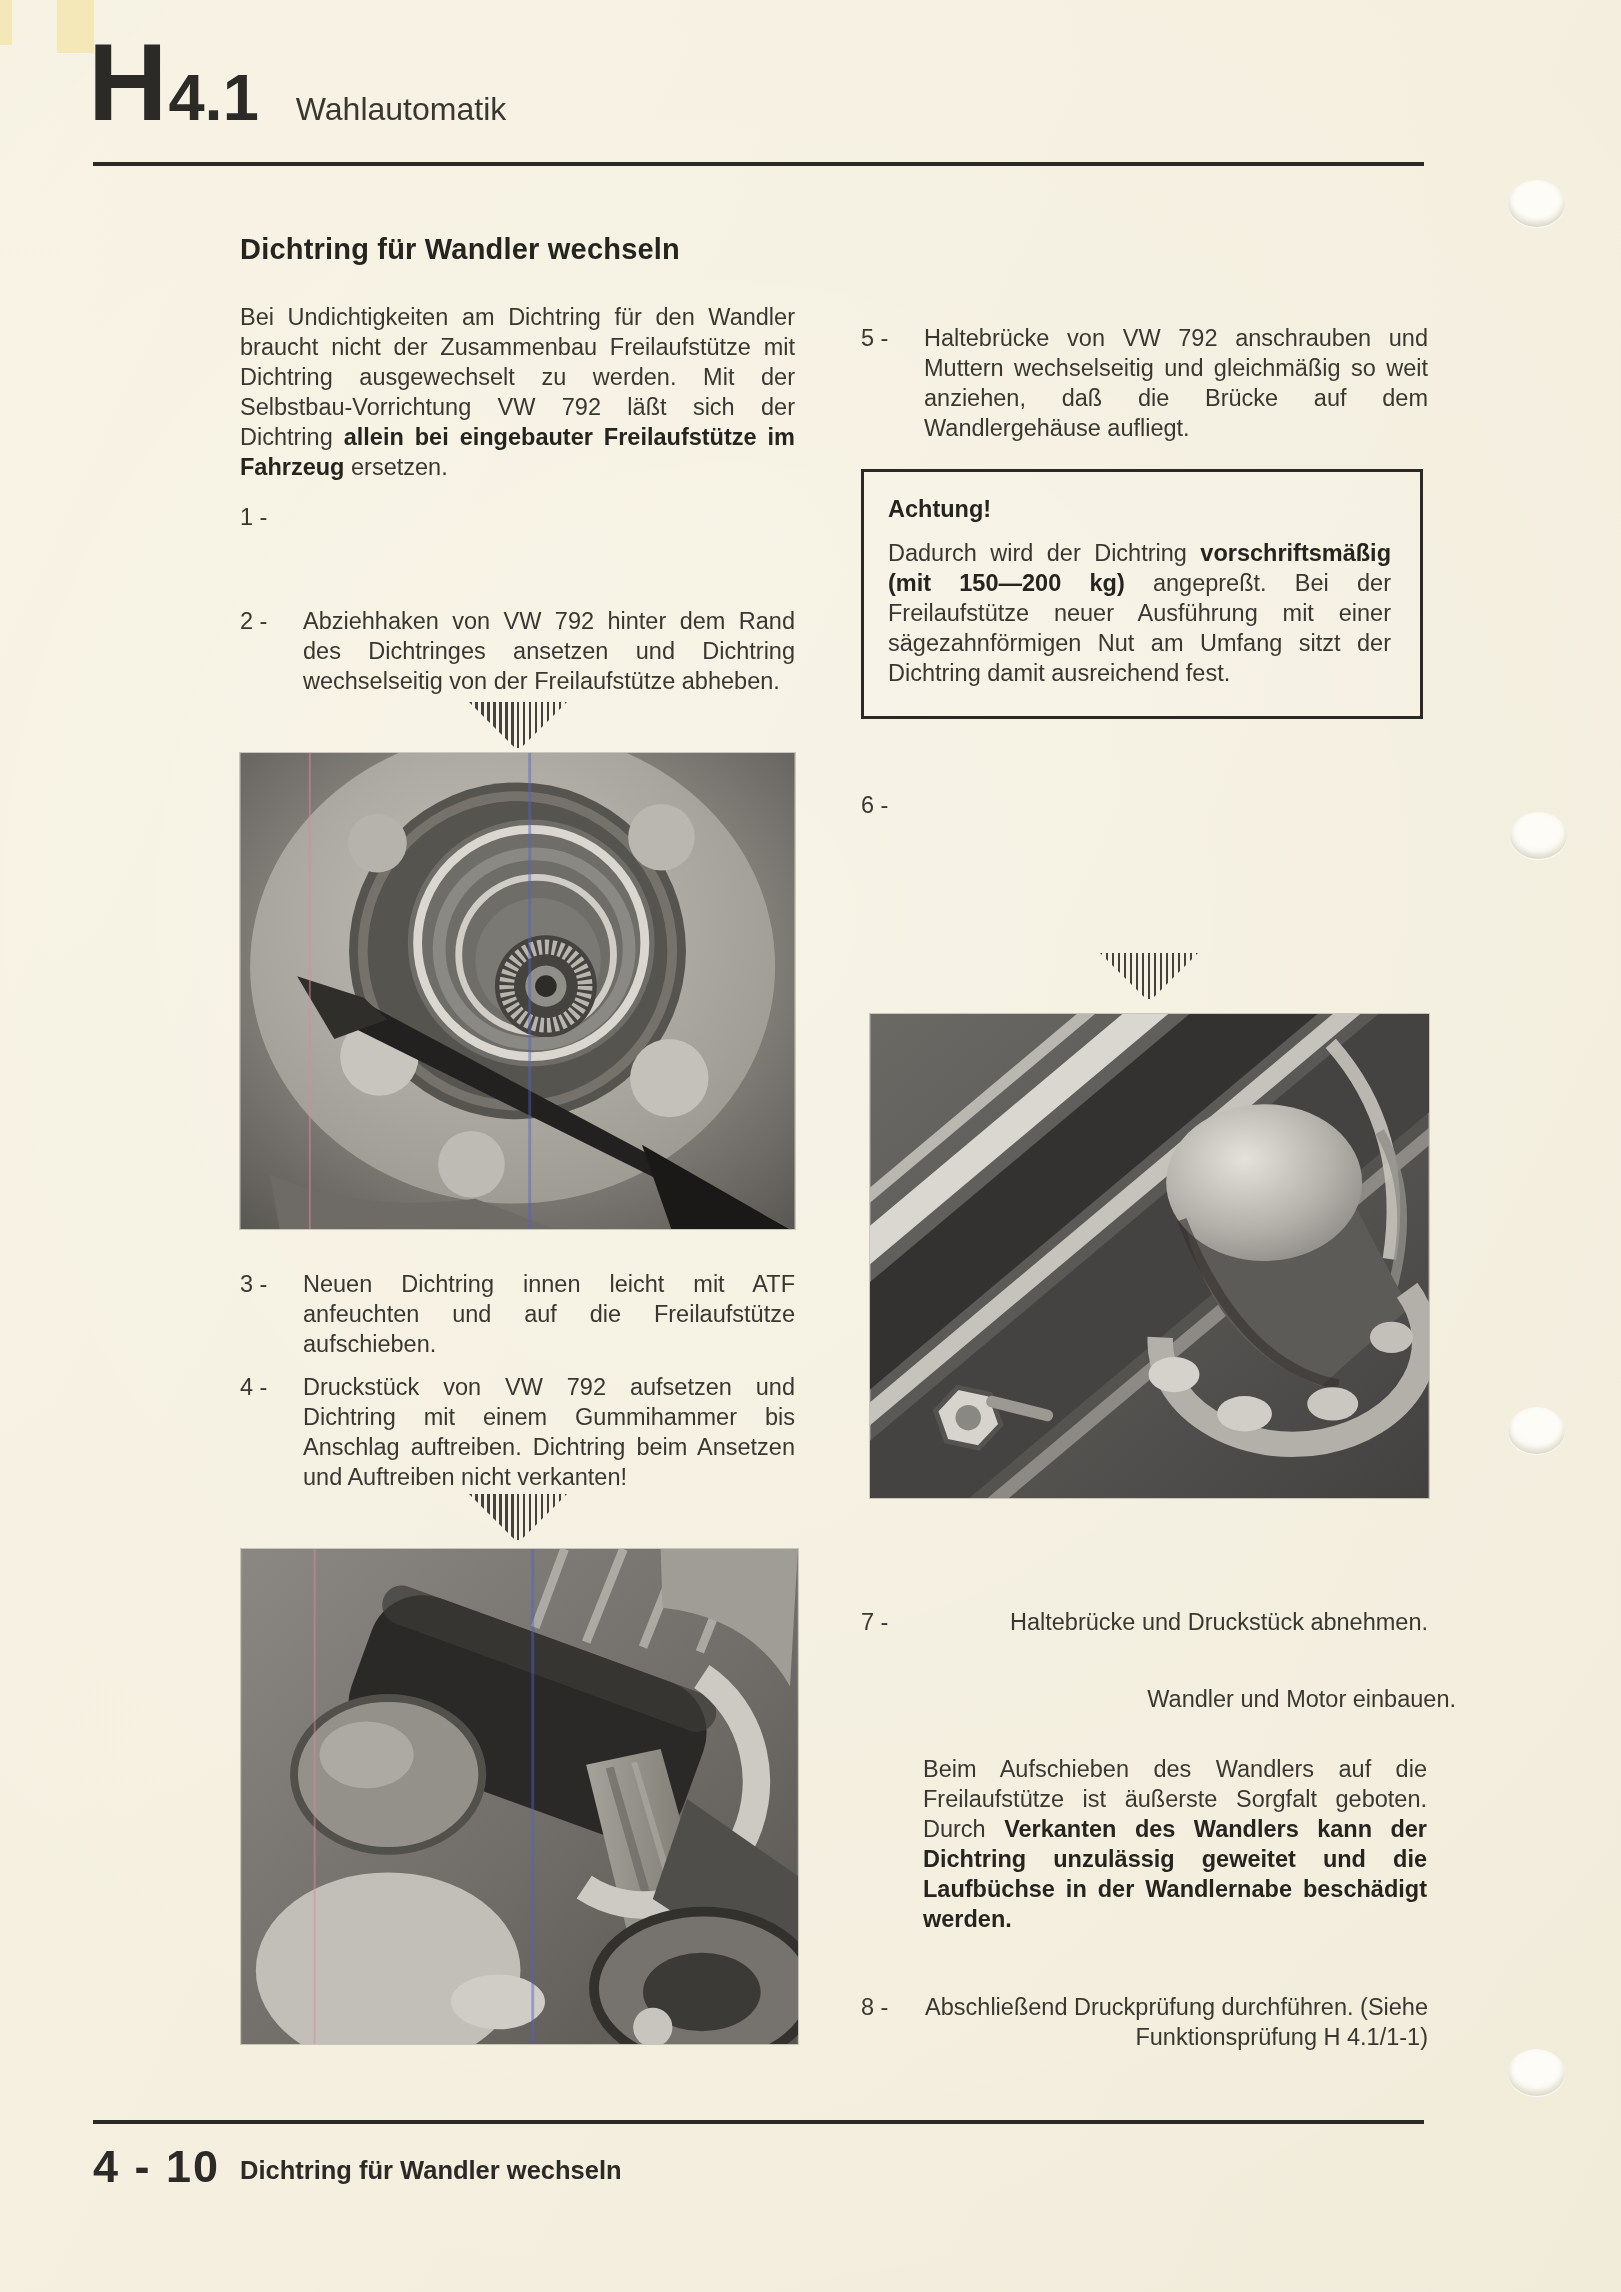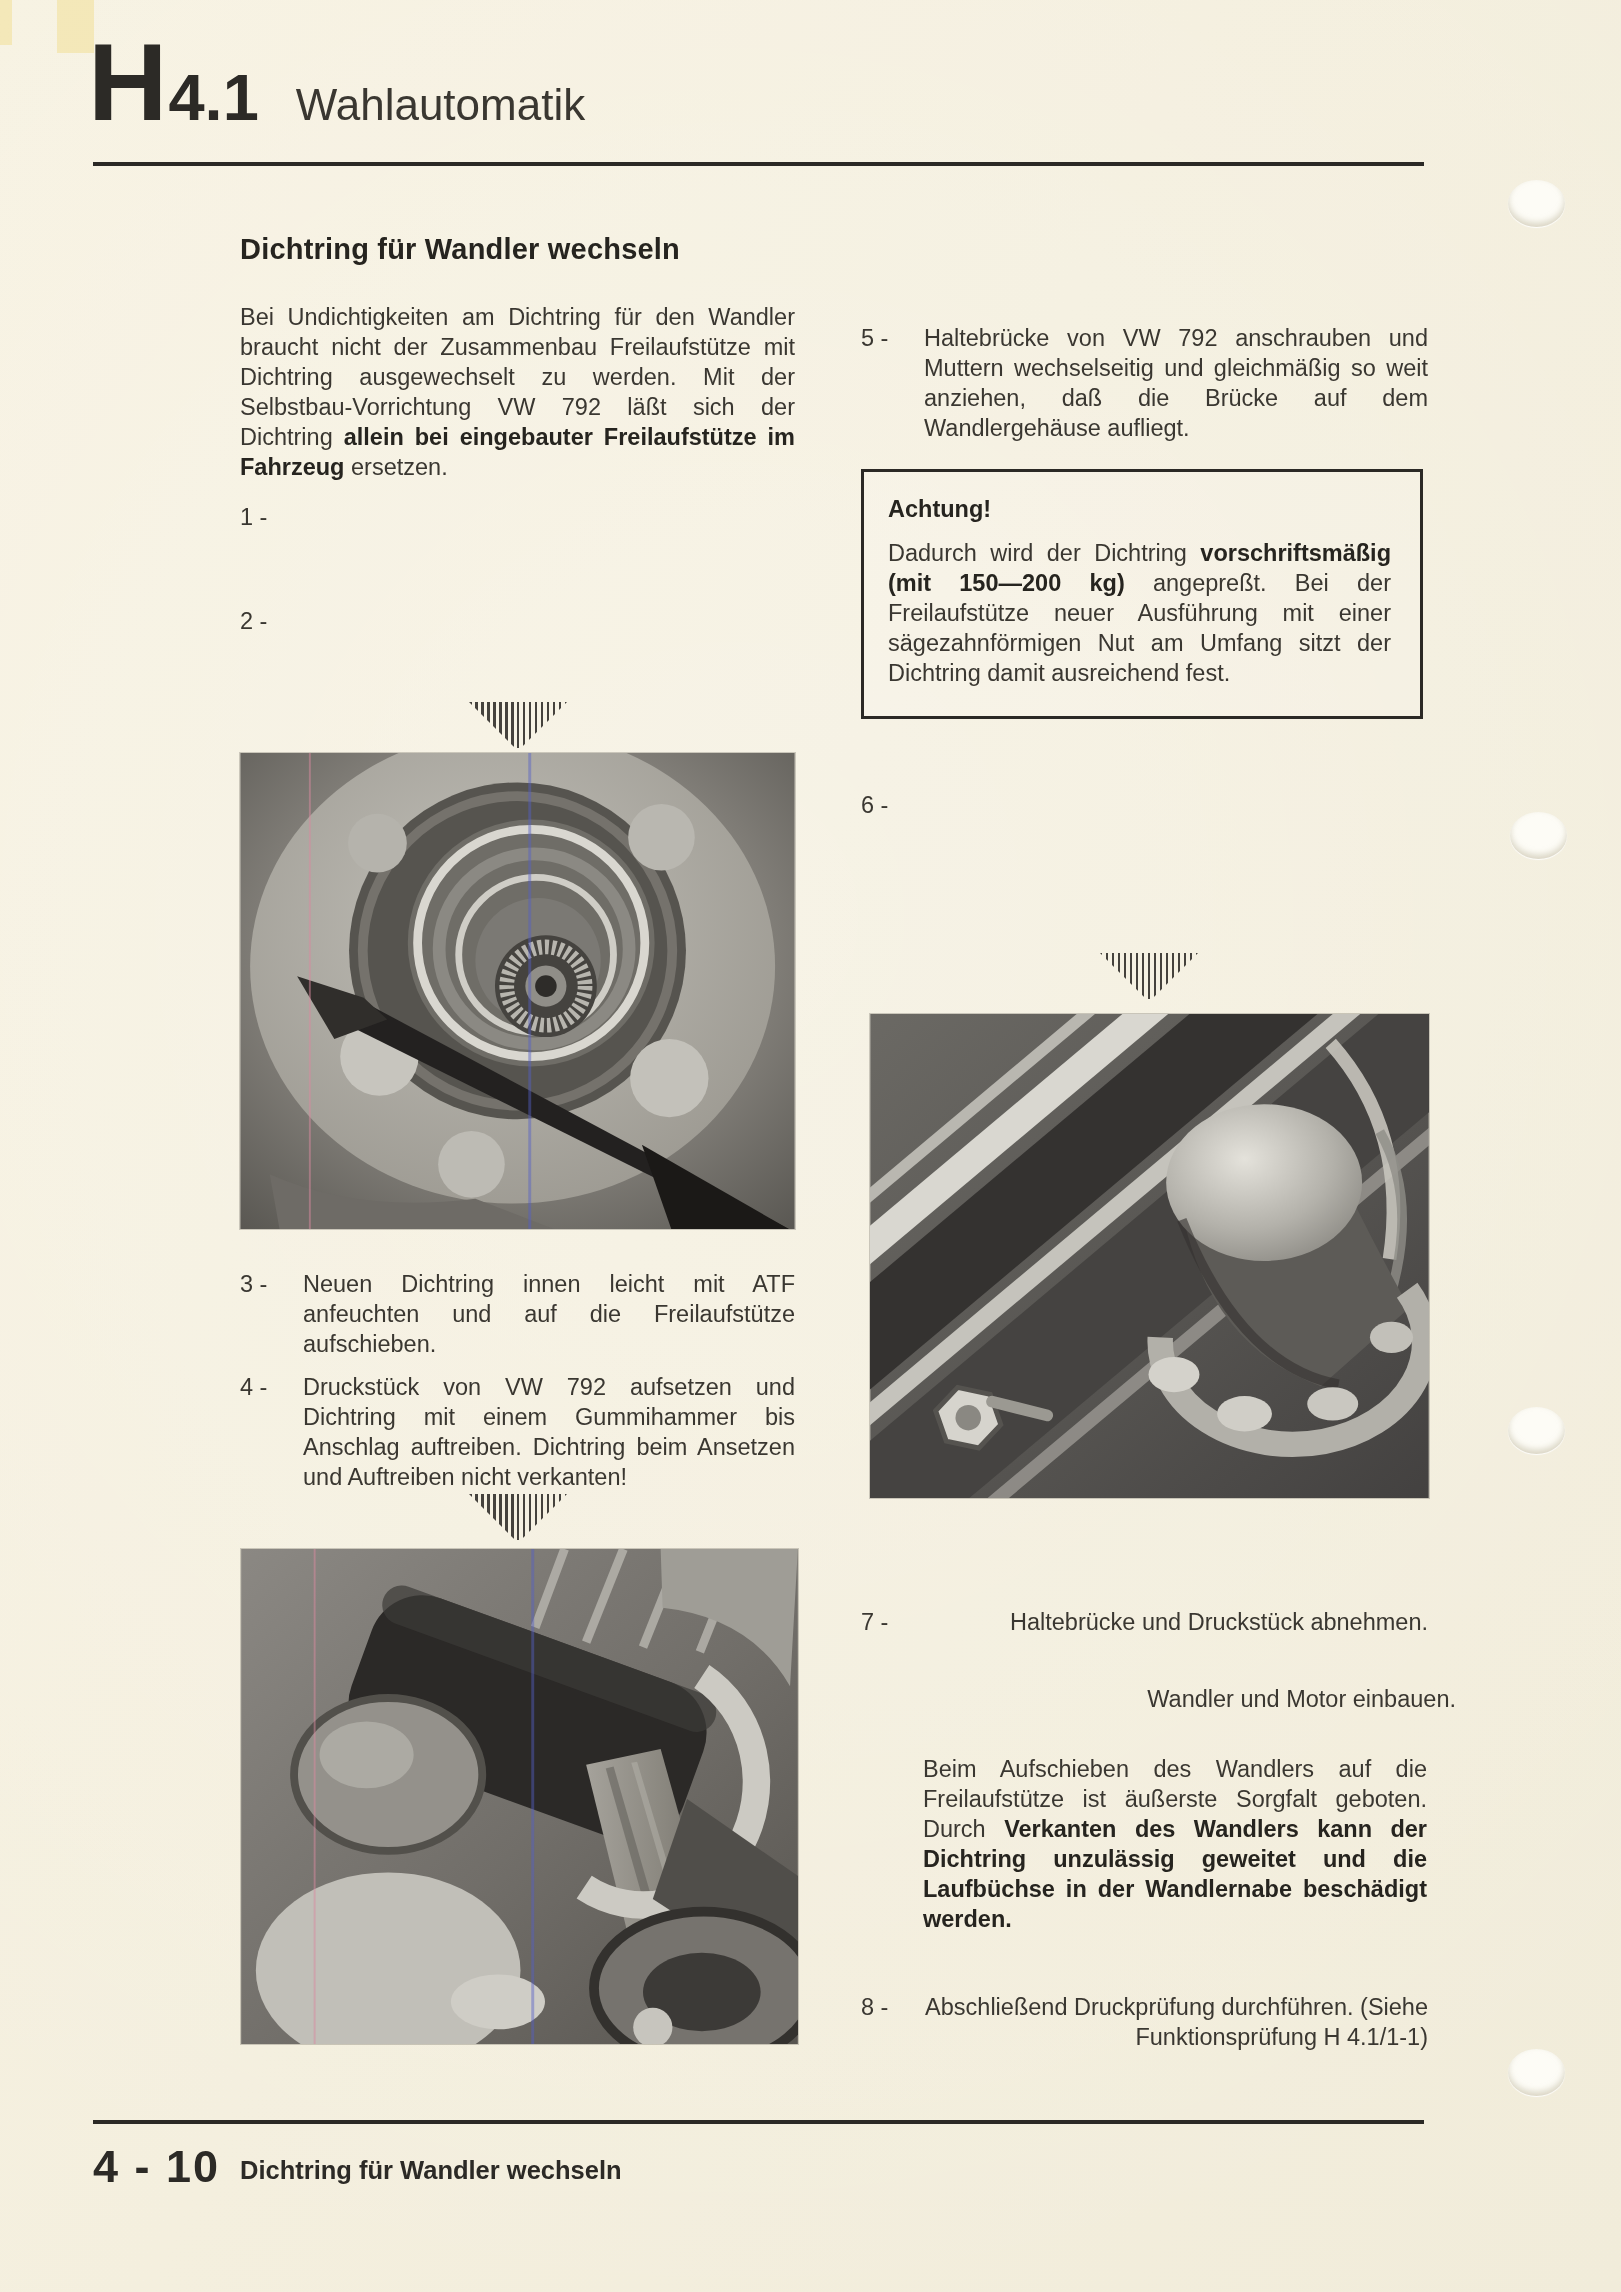--- a/index.html
+++ b/index.html
@@ -11,21 +11,21 @@
       linear-gradient(115deg,#f7f2e2 0%,#f4efde 45%,#f1ecda 100%);
     font-family:"Liberation Sans",sans-serif;
     color:#34312c;
     overflow:hidden;
   }
   .abs{position:absolute;}
   
   .hdr-row{display:flex;align-items:baseline;}
   .hdr-h{font-size:110px;font-weight:bold;line-height:1;color:#2c2a26;letter-spacing:-2.9px;}
   .hdr-num{font-size:65px;font-weight:bold;color:#2c2a26;margin-left:3.9px;}
-  .hdr-title{font-size:44px;color:#3a3731;margin-left:37px;}
+  .hdr-title{font-size:32px;color:#3a3731;margin-left:37px;}
   .rule{height:3.9px;background:#2b2925;}
   
   .sec-title{font-size:29px;font-weight:bold;color:#26241f;letter-spacing:0.2px;}
   .body-text{font-size:23.5px;line-height:30px;text-align:justify;color:#3a3731;}
   .body-text b{color:#26241f;}
   .step{display:flex;}
   .step-num{flex:0 0 63px;font-size:23.5px;line-height:30px;white-space:nowrap;color:#3a3731;}
   .step-body{flex:1;}
   .plain{text-align:right;}
   
@@ -70,20 +70,21 @@
   <div class="abs sec-title" style="left:240px;top:233px;width:555px;">Dichtring für Wandler wechseln</div>
 
   <div class="abs body-text" style="left:240px;top:302px;width:555px;"><span>Bei Undichtigkeiten am Dichtring für den Wandler braucht nicht der Zusammenbau Freilaufstütze mit Dichtring ausgewechselt zu werden. Mit der Selbstbau-Vorrichtung VW 792 läßt sich der Dichtring </span><b>allein bei eingebauter Freilaufstütze im Fahrzeug</b><span> ersetzen.</span></div>
 
   <div class="abs step" style="left:240px;top:502px;width:555px;">
     <span class="step-num">1 -</span>
   </div>
 
   <div class="abs step" style="left:240px;top:606px;width:555px;">
     <span class="step-num">2 -</span>
+    <span class="step-body body-text">Abziehhaken von VW 792 hinter dem Rand des Dichtringes ansetzen und Dichtring wechselseitig von der Freilaufstütze abheben.</span>
   </div>
 
   <div class="abs stripe-arrow" style="left:469px;top:702px;"></div>
 
   <div class="abs photo" style="left:240px;top:753px;width:555px;height:476px;">
     <svg width="555" height="476" viewBox="0 0 566 486">
       <defs>
         <radialGradient id="p1bg" cx="50%" cy="42%" r="80%">
           <stop offset="0%" stop-color="#9a9791"></stop>
           <stop offset="55%" stop-color="#83807a"></stop>

